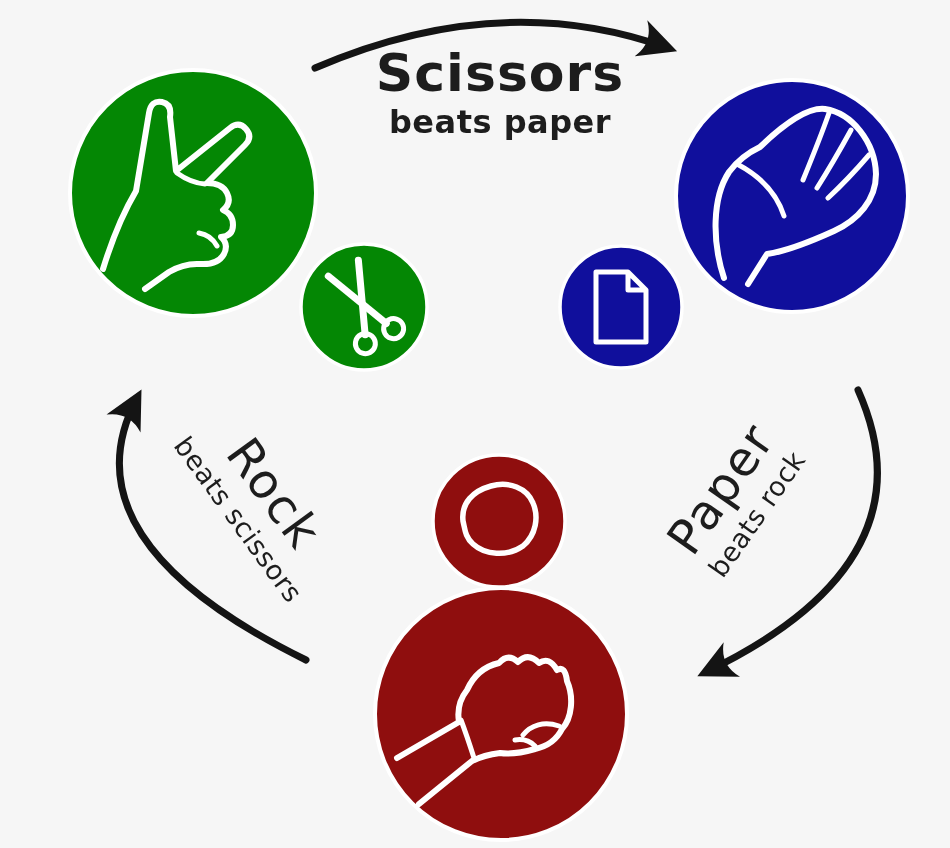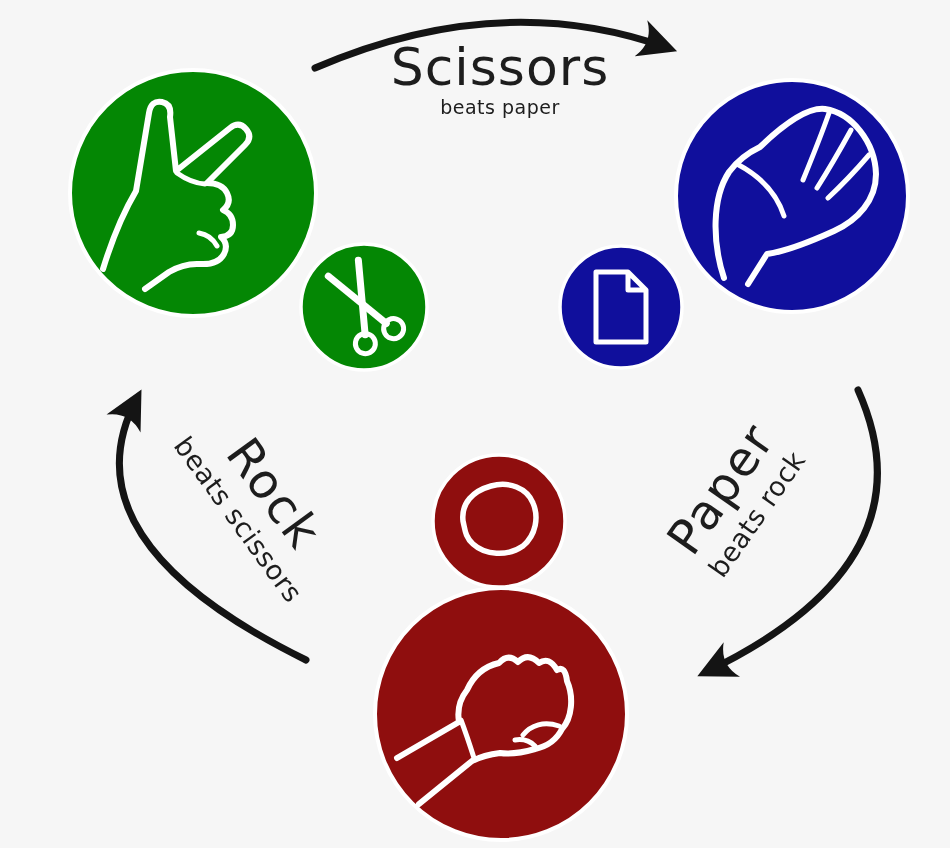--- a/index.html
+++ b/index.html
@@ -3,22 +3,22 @@
 <meta charset="utf-8">
 <style>
   html,body{margin:0;padding:0;background:#f6f6f6;}
   .stage{
     position:relative;width:950px;height:848px;background:#f6f6f6;overflow:hidden;
     font-family:"DejaVu Sans","Liberation Sans",sans-serif;color:#1d1d1d;
   }
   .stage svg.diagram{position:absolute;left:0;top:0;}
   .label{position:absolute;text-align:center;pointer-events:none;}
   .label .big{font-size:52px;line-height:1.12;letter-spacing:1px;color:#1d1d1d;}
-  .label .small{font-size:19px;line-height:1.25;letter-spacing:.5px;color:#1d1d1d;}
-  .label.top{left:275px;top:38px;width:450px;}
+  .label .small{font-size:32px;line-height:1.25;letter-spacing:.5px;color:#1d1d1d;}
+  .label.top{left:275px;top:44px;width:450px;font-weight:bold;}
   .label.left{left:125px;top:460px;width:270px;transform:rotate(54deg);}
   .label.right{left:610px;top:455px;width:250px;transform:rotate(-55deg);}
   .label.left .big,.label.right .big{font-size:48px;letter-spacing:2px;}
   .label.left .small,.label.right .small{font-size:27px;}
 </style>
 </head>
 <body>
 
 <div class="stage">
 

